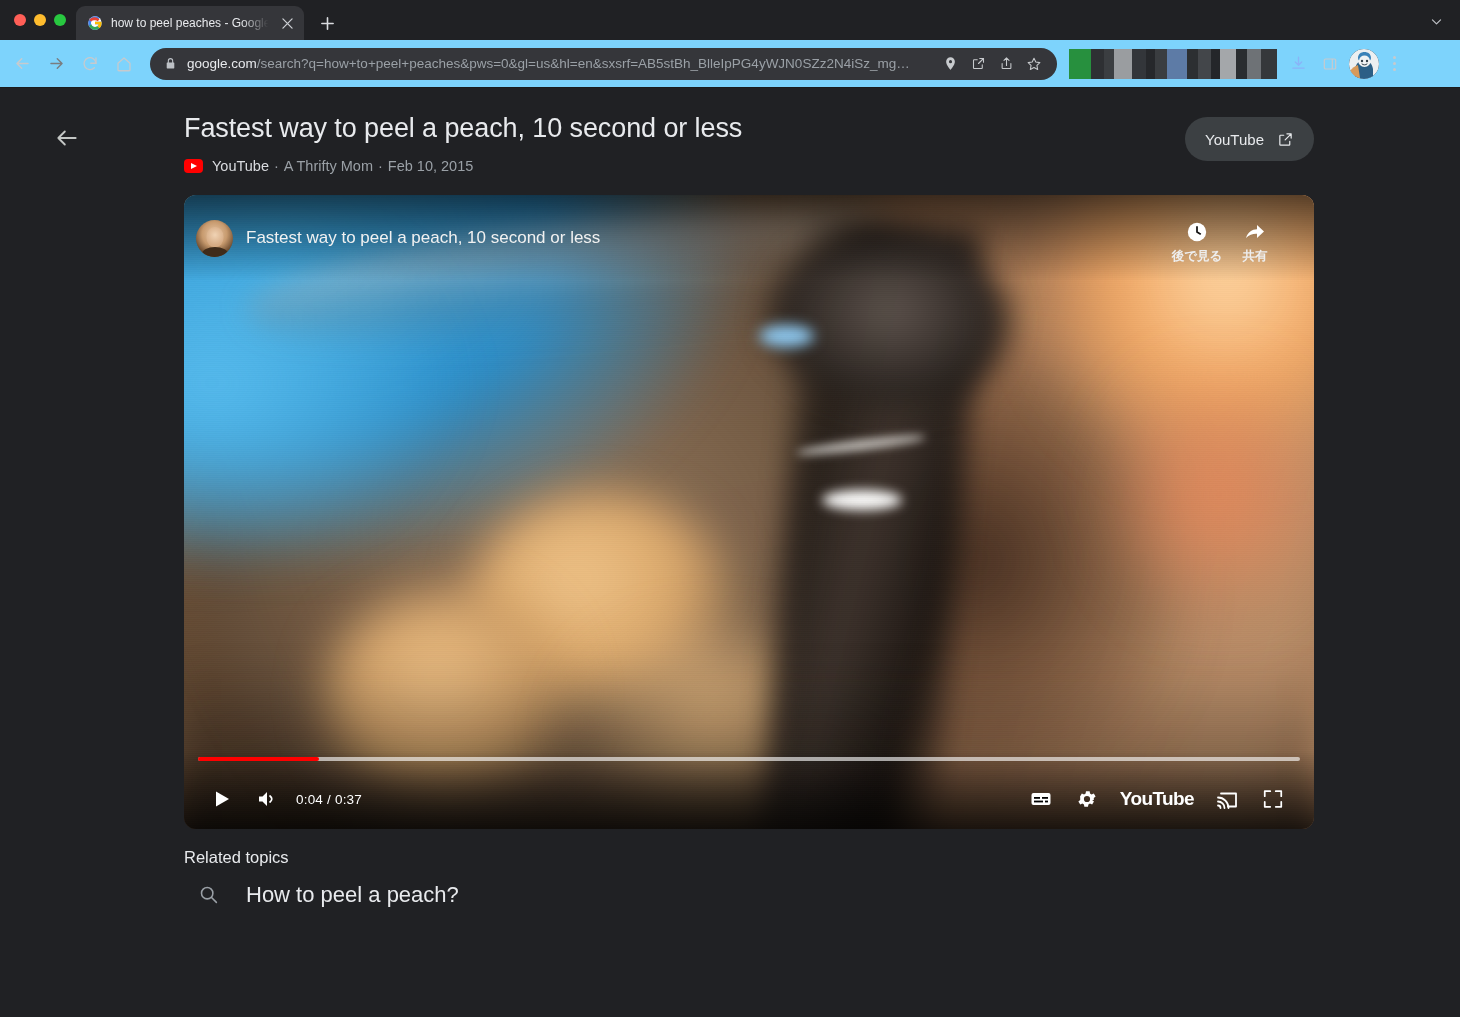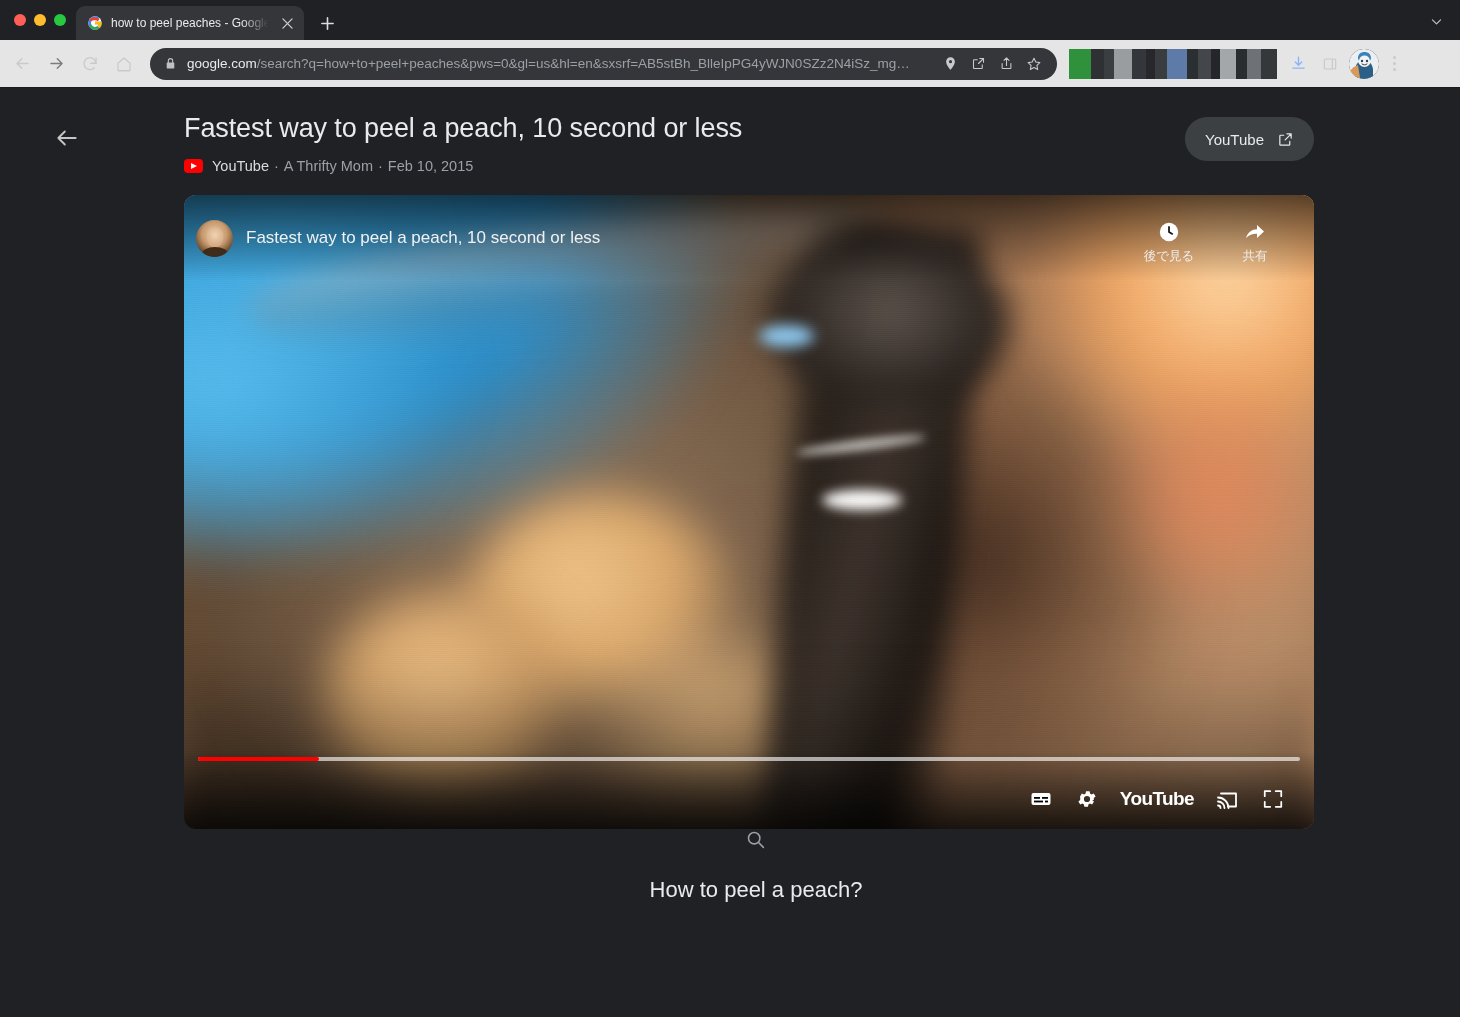--- a/index.html
+++ b/index.html
@@ -49,21 +49,21 @@
     display: flex; align-items: center; justify-content: center;
     color: #dadce0; font-size: 19px; border-radius: 50%;
   }
   .tabstrip-caret {
     position: absolute; right: 14px; bottom: 9px;
     width: 20px; height: 20px; color: #bdc1c6;
     display: flex; align-items: center; justify-content: center;
   }
 
   .toolbar {
-    height: 48px; background: #e5e5e5;
+    height: 48px; background: #7dd3fc;
     display: flex; align-items: center; padding: 0 10px 0 6px; gap: 2px;
     border-bottom: 1px solid #1a1b1d;
   }
   .nav-btn {
     width: 32px; height: 32px; border-radius: 50%;
     display: flex; align-items: center; justify-content: center;
     color: #c7cacd; flex: 0 0 32px;
   }
   .nav-btn.dim { color: #7a7d80; }
 
@@ -263,21 +263,21 @@
   .ch-avatar::before {
     content:""; position:absolute; left:50%; top:46%; width:17px; height:20px;
     transform: translate(-50%,-50%); border-radius: 48% 48% 45% 45%;
     background: radial-gradient(circle at 50% 40%, #f0d3b4 0%, #d6ab84 70%);
   }
   .ch-avatar::after {
     content:""; position:absolute; left:50%; bottom:-4px; width:26px; height:14px;
     transform: translateX(-50%); border-radius: 50% 50% 0 0; background: #3f2b1a;
   }
   .vid-title-ov { font-size: 17px; color: #f1f1f1; white-space: nowrap; overflow: hidden; }
-  .pt-right { display: flex; align-items: center; gap: 28px; padding-right: 30px; padding-top: 8px; }
+  .pt-right { display: flex; align-items: center; padding-right: 30px; padding-top: 8px; font-weight: bold; }
   .pt-act { display: flex; flex-direction: column; align-items: center; gap: 4px; width: 58px; }
   .pt-act .ic { width: 24px; height: 24px; color: #fff; display:flex; align-items:center; justify-content:center;}
   .pt-act .lb { font-size: 12.5px; color: #eee; white-space: nowrap;
     font-family: "DejaVu Sans", sans-serif; }
 
   .player-bottom {
     position: absolute; left: 0; right: 0; bottom: 0; height: 78px;
     background: linear-gradient(0deg, rgba(0,0,0,0.72) 0%, rgba(0,0,0,0.34) 52%, rgba(0,0,0,0) 100%);
   }
   .progress-wrap { position: absolute; left: 14px; right: 14px; top: 6px; height: 4px; }
@@ -287,21 +287,21 @@
   .ctrl-left { display: flex; align-items: center; padding-left: 14px; gap: 0; }
   .ctrl-right { display: flex; align-items: center; margin-left: auto; padding-right: 18px; gap: 0; }
   .cbtn { width: 46px; height: 46px; display: flex; align-items: center; justify-content: center; color: #fff; }
   .time { color: #fff; font-size: 13.5px; padding: 0 8px 0 6px; letter-spacing: .2px; }
   .yt-wordmark { color:#fff; font-size: 19px; font-weight: 700; letter-spacing: -0.6px; padding: 0 10px; }
 
   
   .related-head { margin-top: 19px; font-size: 16.5px; color: #e8eaed; }
   .rt-item {
     display: flex; align-items: center; gap: 26px;
-    height: 56px; padding-left: 14px; flex-direction: column;
+    height: 56px; padding-left: 14px;
   }
   .rt-icon { width: 22px; height: 22px; color: #9aa0a6; flex: 0 0 22px; display:flex; }
   .rt-text { font-size: 22px; color: #e8eaed; }
 </style>
 </head>
 <body>
 
 <div class="browser">
 
   <div class="tabstrip">
@@ -526,20 +526,34 @@
             </div>
           </div>
         </div>
 
         <div class="player-bottom">
           <div class="progress-wrap">
             <div class="progress-bg"></div>
             <div class="progress-fill" id="progress-fill" style="width: 11%;"></div>
           </div>
           <div class="ctrl-row">
+            <div class="ctrl-left">
+              <span class="cbtn">
+                <svg width="24" height="24" viewBox="0 0 24 24" fill="#fff">
+                    <path d="M7 4.5v15l13-7.5z"></path>
+                  </svg>
+              </span>
+              <span class="cbtn">
+                <svg width="24" height="24" viewBox="0 0 24 24" fill="#fff">
+                    <path d="M4 9.5v5h3.5L12 19V5L7.5 9.5H4z"></path>
+                    <path d="M15 9c1.2 1 1.8 2 1.8 3s-.6 2-1.8 3" stroke="#fff" stroke-width="1.7" fill="none" stroke-linecap="round"></path>
+                  </svg>
+              </span>
+              <span class="time">0:04 / 0:37</span>
+            </div>
             <div class="ctrl-right">
               <span class="cbtn">
                 <svg width="24" height="24" viewBox="0 0 24 24" fill="none">
                     <rect x="2.5" y="6" width="19" height="12" rx="2" fill="#fff"></rect>
                     <rect x="5" y="10" width="6" height="1.8" fill="#000"></rect>
                     <rect x="13" y="10" width="6" height="1.8" fill="#000"></rect>
                     <rect x="5" y="13.6" width="9" height="1.8" fill="#000"></rect>
                     <rect x="16" y="13.6" width="3" height="1.8" fill="#000"></rect>
                   </svg>
               </span>
@@ -558,20 +572,21 @@
               <span class="cbtn">
                 <svg width="22" height="22" viewBox="0 0 24 24" fill="none" stroke="#fff" stroke-width="1.9">
                     <path d="M3 9V3.5h6M21 9V3.5h-6M3 15v5.5h6M21 15v5.5h-6" stroke-linecap="round" stroke-linejoin="round"></path>
                   </svg>
               </span>
             </div>
           </div>
         </div>
       </div>
 
+      <div class="related-head">Related topics</div>
 
       <div class="rt-item">
         <span class="rt-icon">
           <svg width="21" height="21" viewBox="0 0 24 24" fill="none" stroke="currentColor" stroke-width="1.8">
               <circle cx="10.5" cy="10.5" r="6.5"></circle>
               <path d="M15.5 15.5L21 21" stroke-linecap="round"></path>
             </svg>
         </span>
         <span class="rt-text">How to peel a peach?</span>
       </div>

